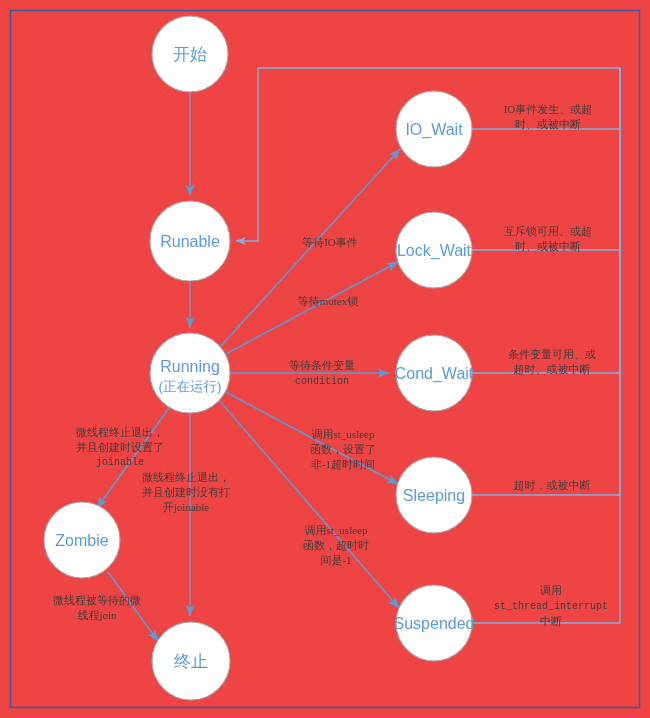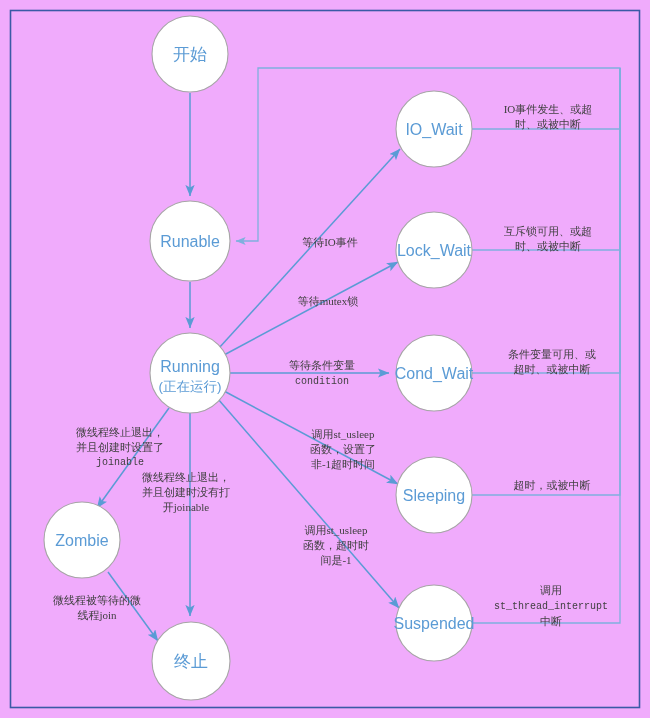--- a/index.html
+++ b/index.html
@@ -5,21 +5,21 @@
   html, body {
     margin: 0;
     padding: 0;
     background: #ffffff;
     font-family: "Liberation Sans", sans-serif;
   }
   #page {
     position: relative;
     width: 650px;
     height: 718px;
-    background: #f0abfc;
+    background: #ef4444;
     overflow: hidden;
   }
   #diagram-svg {
     position: absolute;
     left: 0;
     top: 0;
     width: 650px;
     height: 718px;
   }
   .outer-frame {

